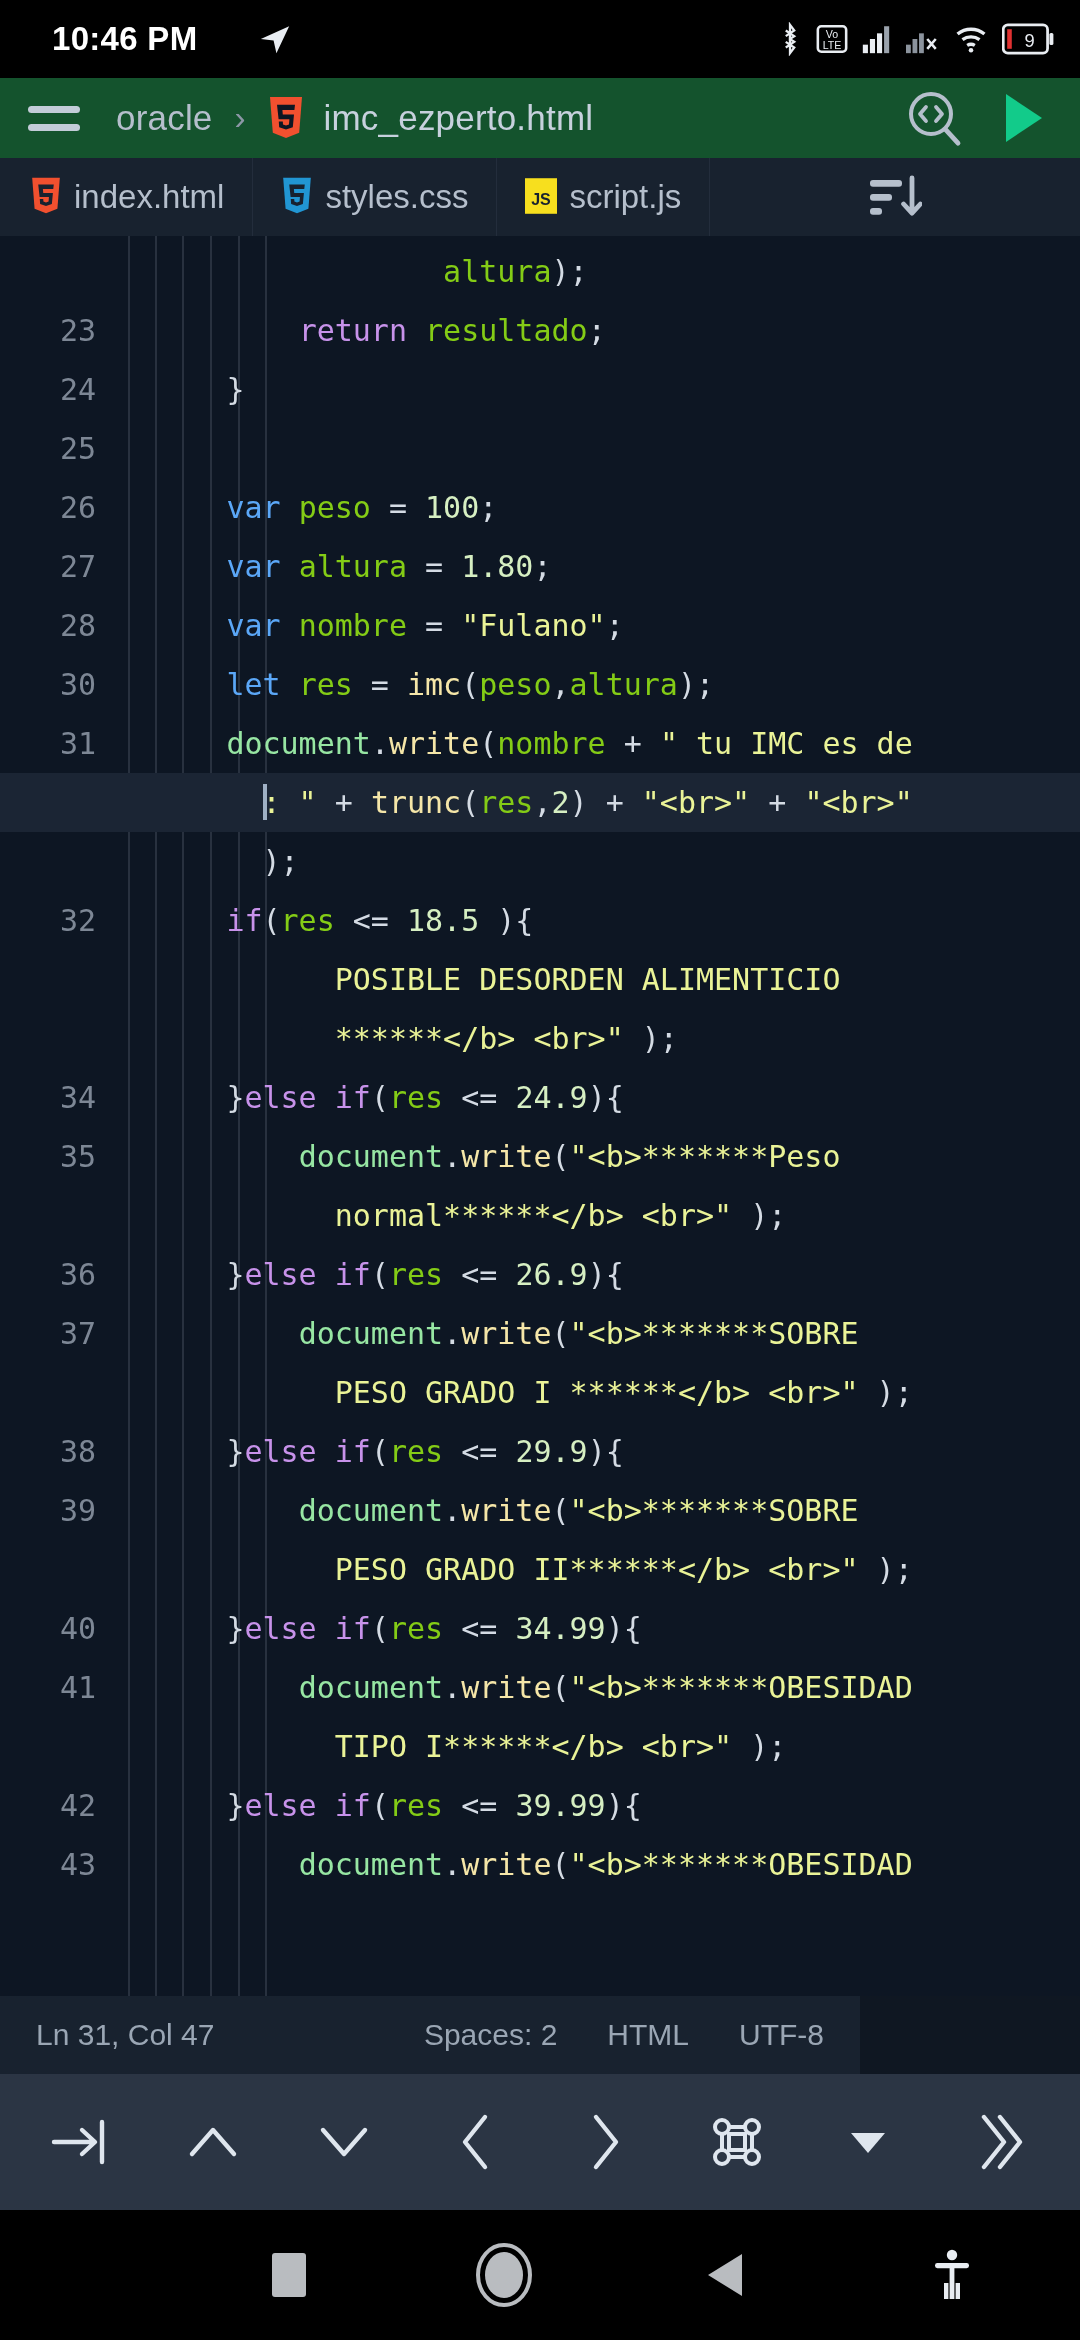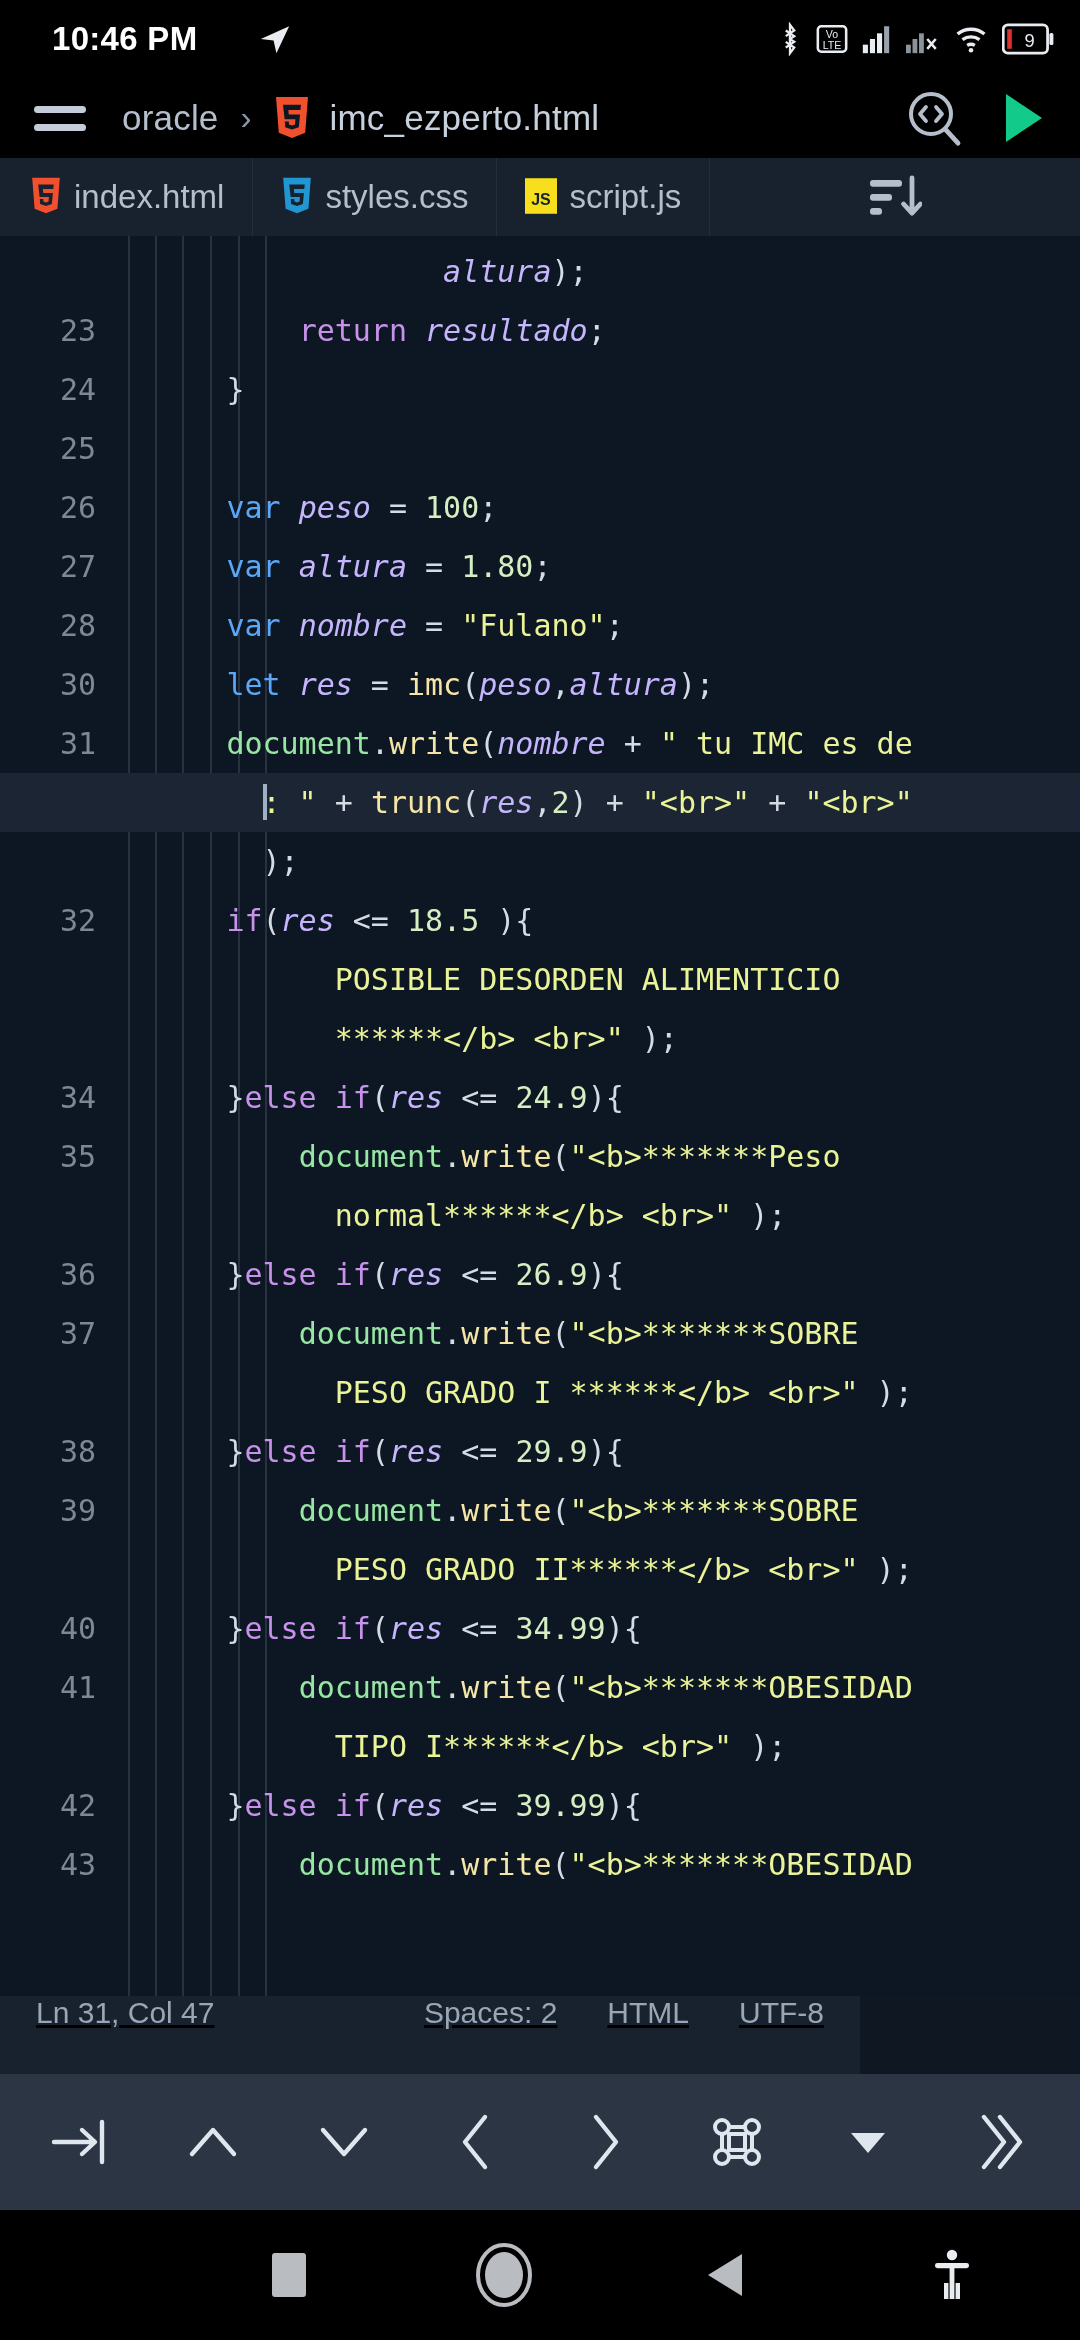--- a/index.html
+++ b/index.html
@@ -19,21 +19,21 @@
   }
   .sb-clock{ color:#fff; font-size:33px; font-weight:600; letter-spacing:.3px; }
   .sb-send{ margin-left:16px; display:flex; align-items:center; }
   .sb-spacer{ flex:1 1 auto; }
   .sb-right{ display:flex; align-items:center; gap:13px; }
   .sb-right svg{ display:block; }
 
   
   .appbar{
     position:absolute; top:78px; left:0; width:1080px; height:80px;
-    background:#000000; display:flex; align-items:center; padding:0 34px 0 30px;
+    background:#14532d; display:flex; align-items:center; padding:0 34px 0 24px;
   }
   .hamburger{ width:56px; height:44px; display:flex; flex-direction:column;
               justify-content:center; gap:11px; padding:0 4px; }
   .hamburger i{ display:block; height:7px; border-radius:4px; background:#c3ccd8; }
   .hamburger i:nth-child(1){ width:52px; }
   .hamburger i:nth-child(2){ width:52px; }
   .crumb-root{ color:#b5bfcc; font-size:35px; margin-left:36px; letter-spacing:.2px; }
   .crumb-sep{ color:#8c97a6; font-size:33px; margin:0 22px; font-weight:300; }
   .html5-badge{
     width:36px; height:44px; position:relative; flex:0 0 auto;
@@ -82,32 +82,32 @@
   .row.hl .src{ position:relative; }
 
   .cursor{
     display:inline-block; width:4px; height:36px; background:#9fb0c4;
     vertical-align:-7px; margin-right:-4px;
   }
 
   
   .kw   { color:#c792ea; }        
   .decl { color:#5ba7f7; }        
-  .id   { color:#c4b5fd;font-style:italic; }        
+  .id   { color:#84cc16; }        
   .fn   { color:#f5e6a8; }        
   .obj  { color:#97e6a3; }        
   .str  { color:#eaf397; }        
   .num  { color:#d6efc2; }        
   .pun  { color:#d4dbe4; }        
   .op   { color:#d4dbe4; }
 
   
   .statusstrip{
     position:absolute; top:1996px; left:0; width:860px; height:78px;
-    background:#18222f; display:flex; align-items:flex-start; padding:0 36px 0 36px;text-decoration:underline;
+    background:#18222f; display:flex; align-items:center; padding:0 36px 0 36px;
   }
   .ss-left{ color:#9aa6b4; font-size:30px; }
   .ss-spacer{ flex:1 1 auto; }
   .ss-item{ color:#9aa6b4; font-size:30px; margin-left:50px; }
 
   
   .keybar{
     position:absolute; top:2074px; left:0; width:1080px; height:136px;
     background:#2b3544; display:flex; align-items:center;
     justify-content:space-around; padding:0 16px;

